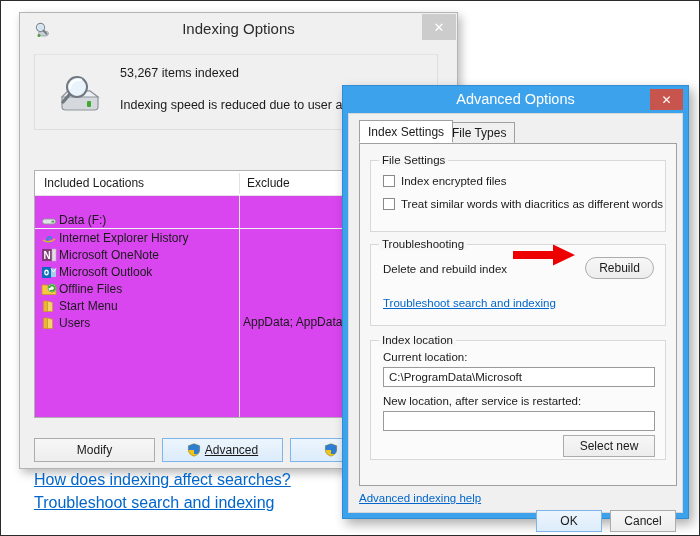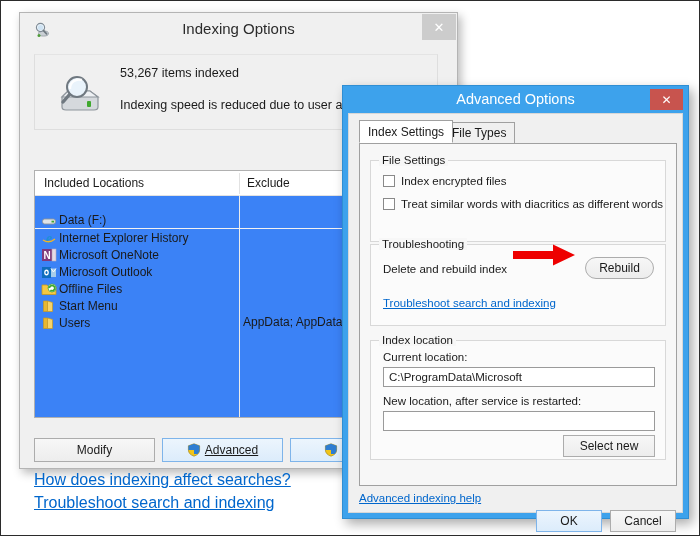--- a/index.html
+++ b/index.html
@@ -88,21 +88,21 @@
 
   #locations-label {
     position: absolute; left: 14px; top: 101px;
     font-size: 12.5px; color: #1a1a1a; margin-top: 47px;
   }
 
   #locations-list {
     position: absolute;
     left: 14px; top: 124px;
     width: 404px; height: 248px;
-    background: #3b82f6;
+    background: #d946ef;
     border: 1px solid #b0b0b0;
     box-sizing: border-box;
   }
   #list-header {
     position: relative;
     height: 24px;
     background: #ffffff;
     border-bottom: 1px solid #e2e2e2;
   }
   #list-header .col-included {
@@ -253,21 +253,21 @@
     background: #fbfbfb;
     box-sizing: border-box;
   }
   .groupbox > .legend {
     position: absolute;
     left: 8px; top: -7px;
     padding: 0 3px;
     background: #f7f7f7;
     font-size: 11.5px; color: #1a1a1a;
   }
-  #gb-file-settings    { left: 10px; top: 16px;  width: 296px; height: 82px; }
+  #gb-file-settings    { left: 10px; top: 16px;  width: 296px; height: 72px; }
   #gb-troubleshooting  { left: 10px; top: 100px; width: 296px; height: 82px; }
   #gb-index-location   { left: 10px; top: 196px; width: 296px; height: 120px; }
 
   .checkrow {
     position: absolute;
     display: flex; align-items: center;
     cursor: pointer;
   }
   .checkbox {
     width: 12px; height: 12px;

